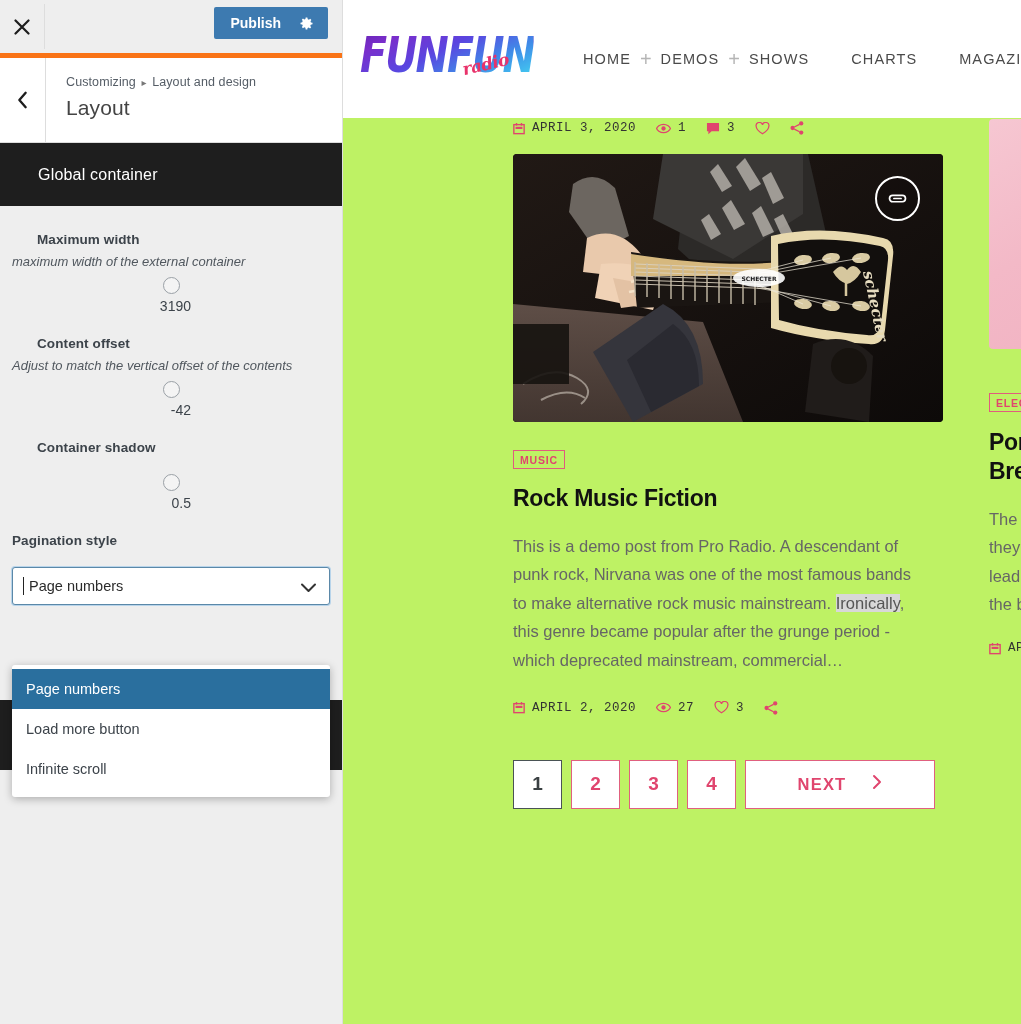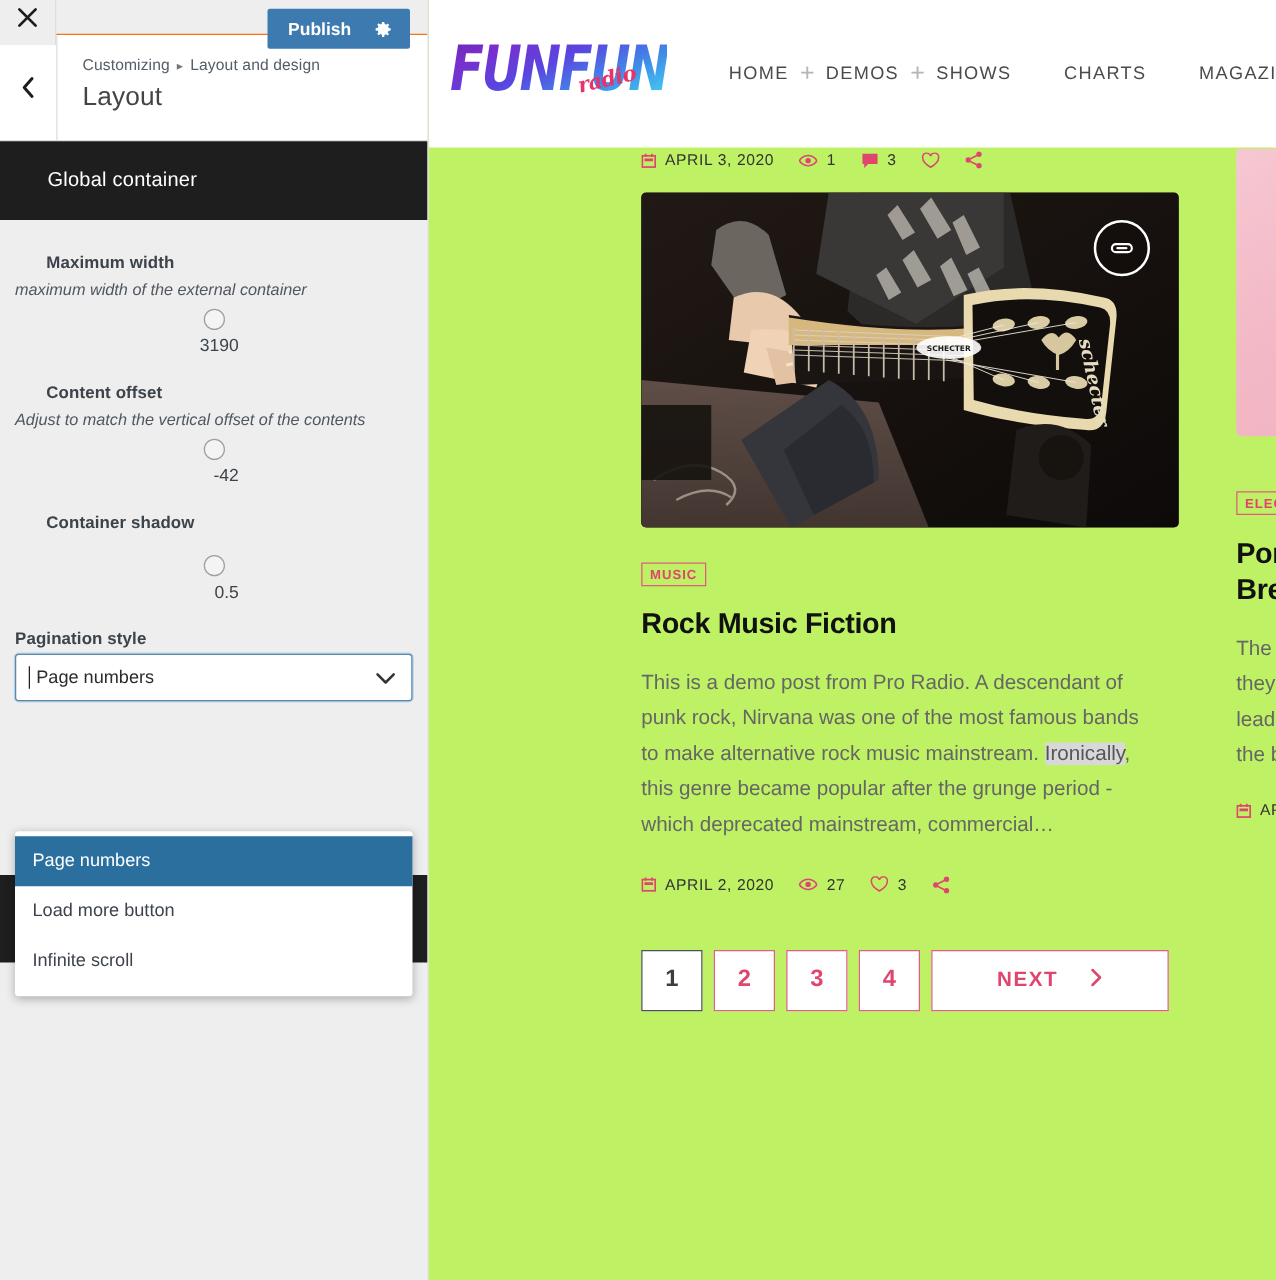--- a/index.html
+++ b/index.html
@@ -13,22 +13,22 @@
 
   
   #customizer {
     position: absolute; left: 0; top: 0;
     width: 343px; height: 1024px;
     background: #eeeeee;
     border-right: 1px solid #ddd;
     overflow: hidden;
   }
   .cz-topbar {
-    height: 28px; background: #eeeeee;
-    border-bottom: 1px solid #f97316;
+    height: 58px; background: #eeeeee;
+    border-bottom: 5px solid #f97316;
     display: flex; align-items: center;
     position: relative;
     text-decoration: underline;
   }
   .cz-close {
     width: 45px; height: 45px;
     display: flex; align-items: center; justify-content: center;
     cursor: pointer;
     border-right: 1px solid #ddd;
     background: #eee;
@@ -98,21 +98,21 @@
     background: #f4f4f4; border: 1.5px solid #9aa0a6;
     border-radius: 50%; cursor: pointer;
   }
   .slider-val {
     font-size: 14px; color: #3c434a;
     min-width: 40px; text-align: right;
   }
 
   .sel-label {
     font-size: 13.5px; font-weight: bold; color: #3c434a;
-    margin-bottom: 5px; letter-spacing: .1px;
+    margin-bottom: 19px; letter-spacing: .1px;
   }
   .sel-box {
     position: relative; height: 38px;
     background: #fff; border: 1px solid #5b88a8;
     box-shadow: 0 0 0 1px #b8d4ea;
     border-radius: 3px;
     display: flex; align-items: center;
     padding: 0 12px; cursor: pointer;
   }
   .sel-caret { position: absolute; right: 12px; top: 12px; }
@@ -195,21 +195,21 @@
     line-height: 1; margin: 0 -12px;
   }
 
   .content-wrap { display: flex; padding: 0 0 0 0; }
   .col-main { width: 633px; flex: none; padding-left: 170px; }
   .col-side { width: 285px; flex: none; padding-left: 13px; padding-top: 1px; }
 
   .meta-row {
     display: flex; align-items: center; gap: 7px;
     font-size: 12.5px; color: #3c3c3c; letter-spacing: .5px;
-    margin-bottom: 16px; height: 20px;
+    margin-bottom: 16px; height: 20px; font-family: Liberation Mono, monospace;
   }
   .meta-date { font-weight: 500; color: #333; }
   .meta-num { font-size: 12.5px; color: #333; font-weight: 500; }
   .meta-ic { display: inline-flex; align-items: center; }
   .meta-gap { width: 6px; }
 
   .feat-img {
     width: 430px; height: 268px;
     border-radius: 4px; overflow: hidden;
     position: relative; background: #120e0c;

